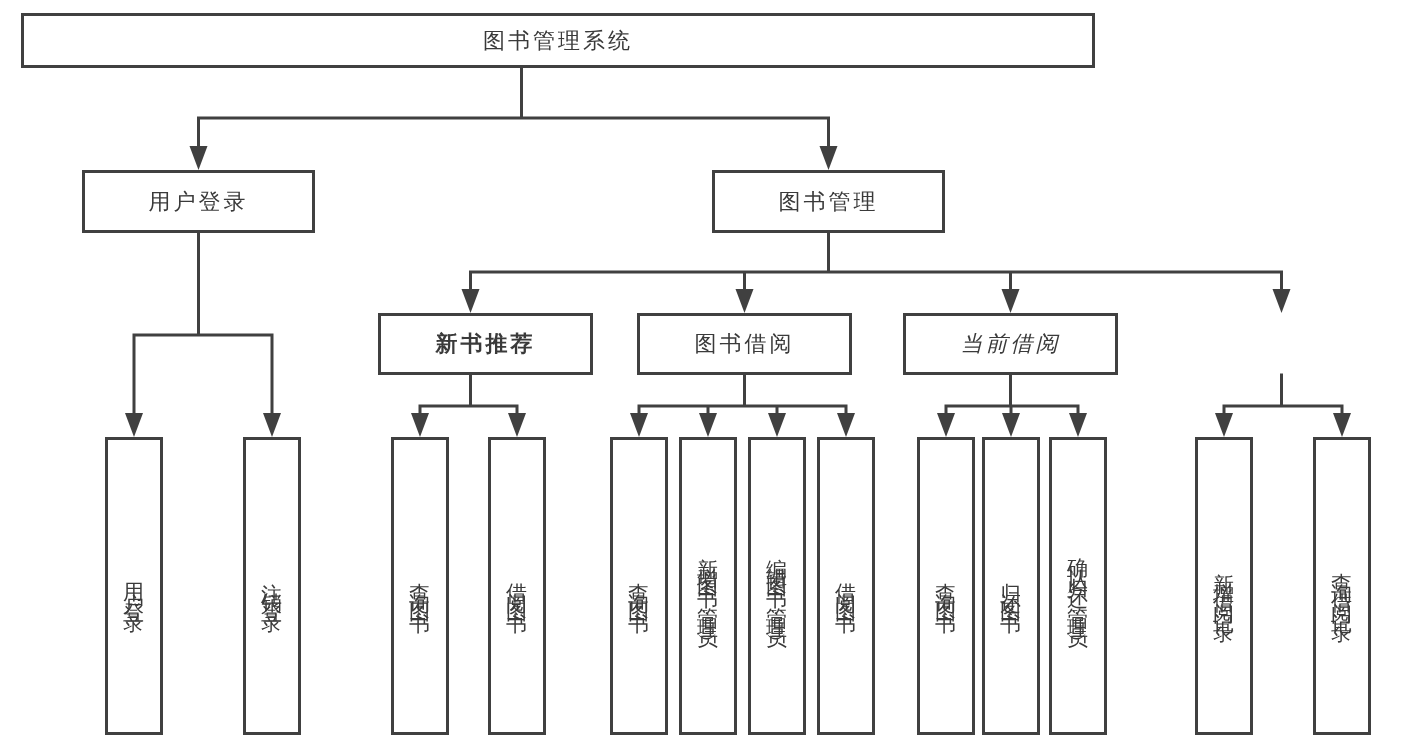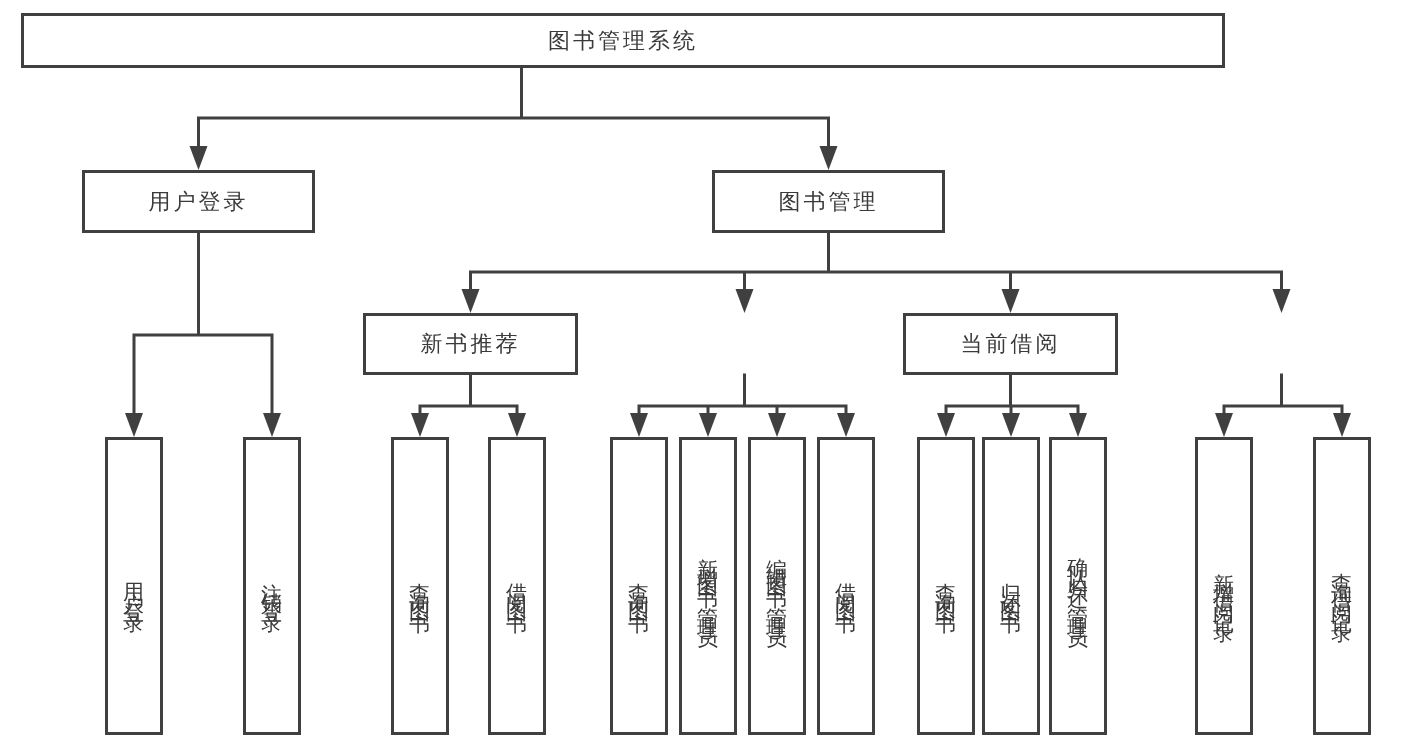--- a/index.html
+++ b/index.html
@@ -40,27 +40,27 @@
     align-items: center;
     justify-content: center;
     color: var(--text);
     text-align: center;
   }
   .h-node {
     font-size: 22px;
     letter-spacing: 3px;
     line-height: 1;
   }
-  .node-root   { left: 21px;  top: 13px;  width: 1204px; height: 55px; }
+  .node-root   { left: 21px;  top: 13px;  width: 1074px; height: 55px; }
   .node-login  { left: 82px;  top: 170px; width: 233px;  height: 63px; }
   .node-mgmt   { left: 712px; top: 170px; width: 233px;  height: 63px; }
   .node-l3     { top: 313px; width: 215px; height: 62px; }
-  .node-newbk  { left: 363px; }
+  .node-newbk  { left: 378px; font-weight: bold; }
   .node-borrow { left: 637px; }
-  .node-cur    { left: 903px; }
+  .node-cur    { left: 903px; font-style: italic; }
   .node-rec    { left: 1174px; }
   .leaf {
     top: 437px;
     width: 58px;
     height: 298px;
     writing-mode: vertical-rl;
     font-size: 21px;
     letter-spacing: 10px;
     line-height: 1;
   }
@@ -126,20 +126,21 @@
     <path class="arrow" d="M1224 437 L1215 413 L1233 413 Z"></path>
     <path class="arrow" d="M1342 437 L1333 413 L1351 413 Z"></path>
   </svg>
 
   <div class="node h-node node-root">图书管理系统</div>
 
   <div class="node h-node node-login">用户登录</div>
   <div class="node h-node node-mgmt">图书管理</div>
 
   <div class="node h-node node-l3 node-newbk">新书推荐</div>
+  <div class="node h-node node-l3 node-borrow">图书借阅</div>
   <div class="node h-node node-l3 node-cur">当前借阅</div>
 
   <div class="node leaf lf-1">用户登录</div>
   <div class="node leaf lf-2">注销登录</div>
 
   <div class="node leaf lf-3">查询图书</div>
   <div class="node leaf lf-4">借阅图书</div>
 
   <div class="node leaf lf-5">查询图书</div>
   <div class="node leaf lf-6">新增图书（管理员）</div>

